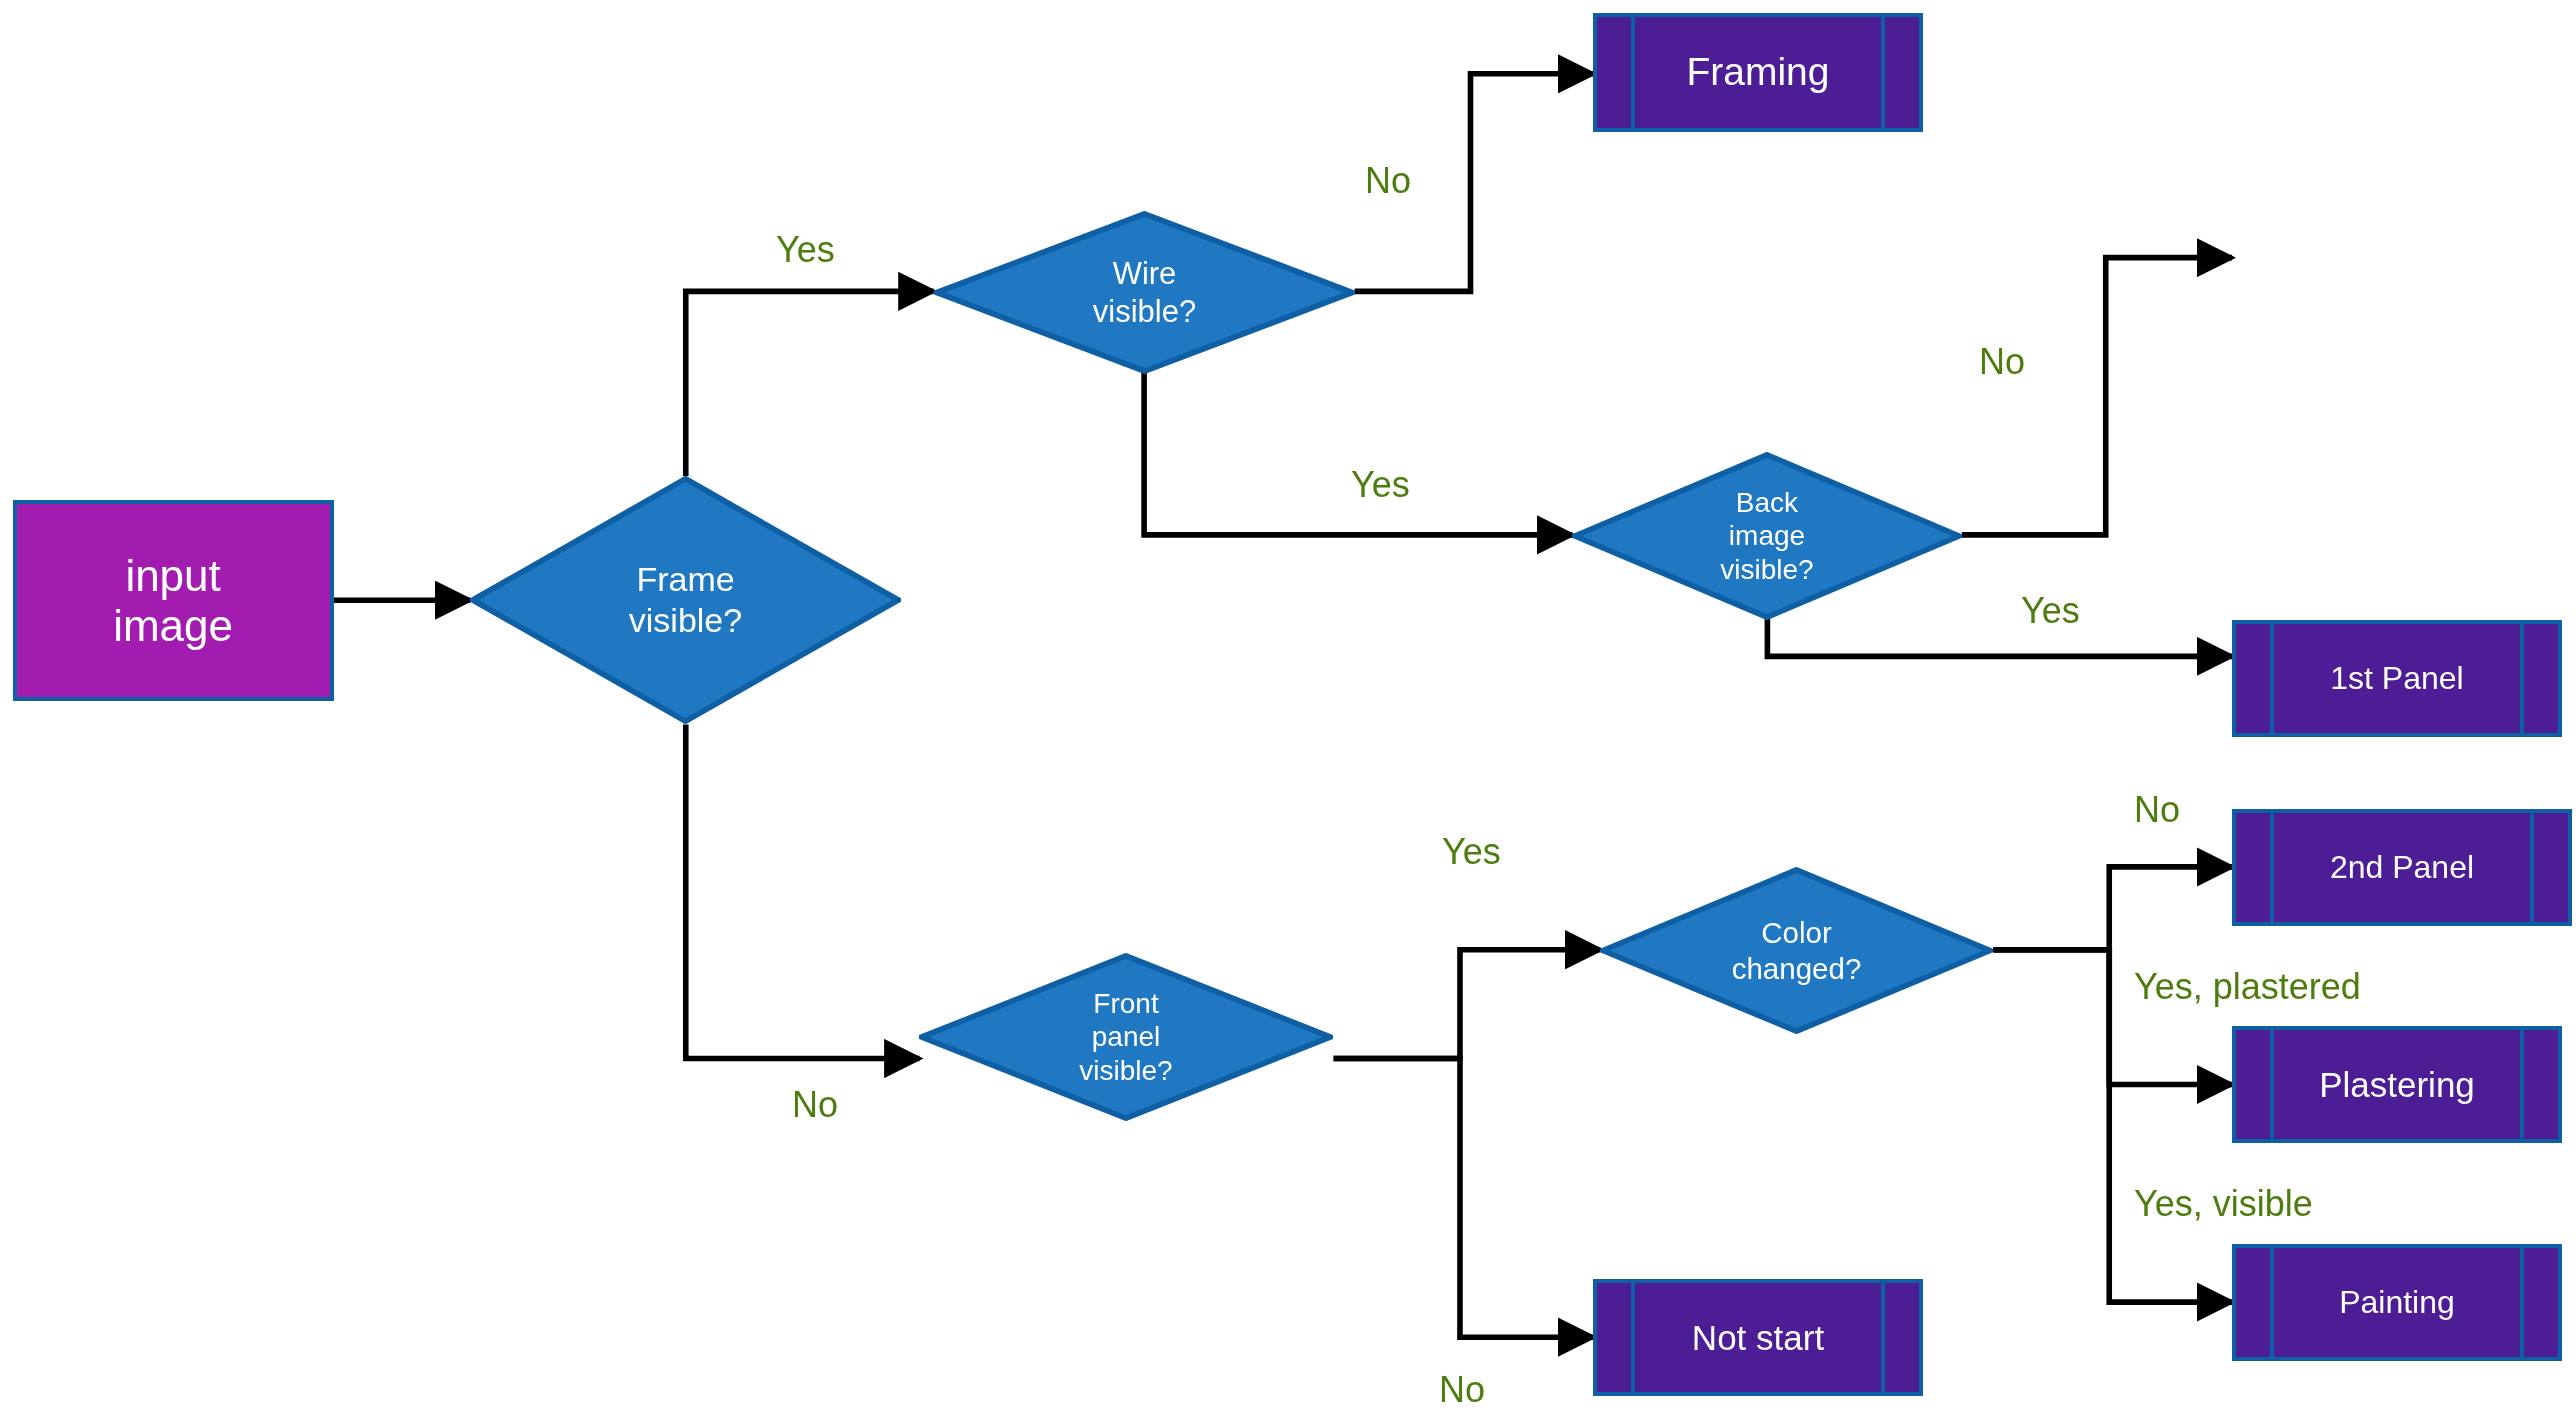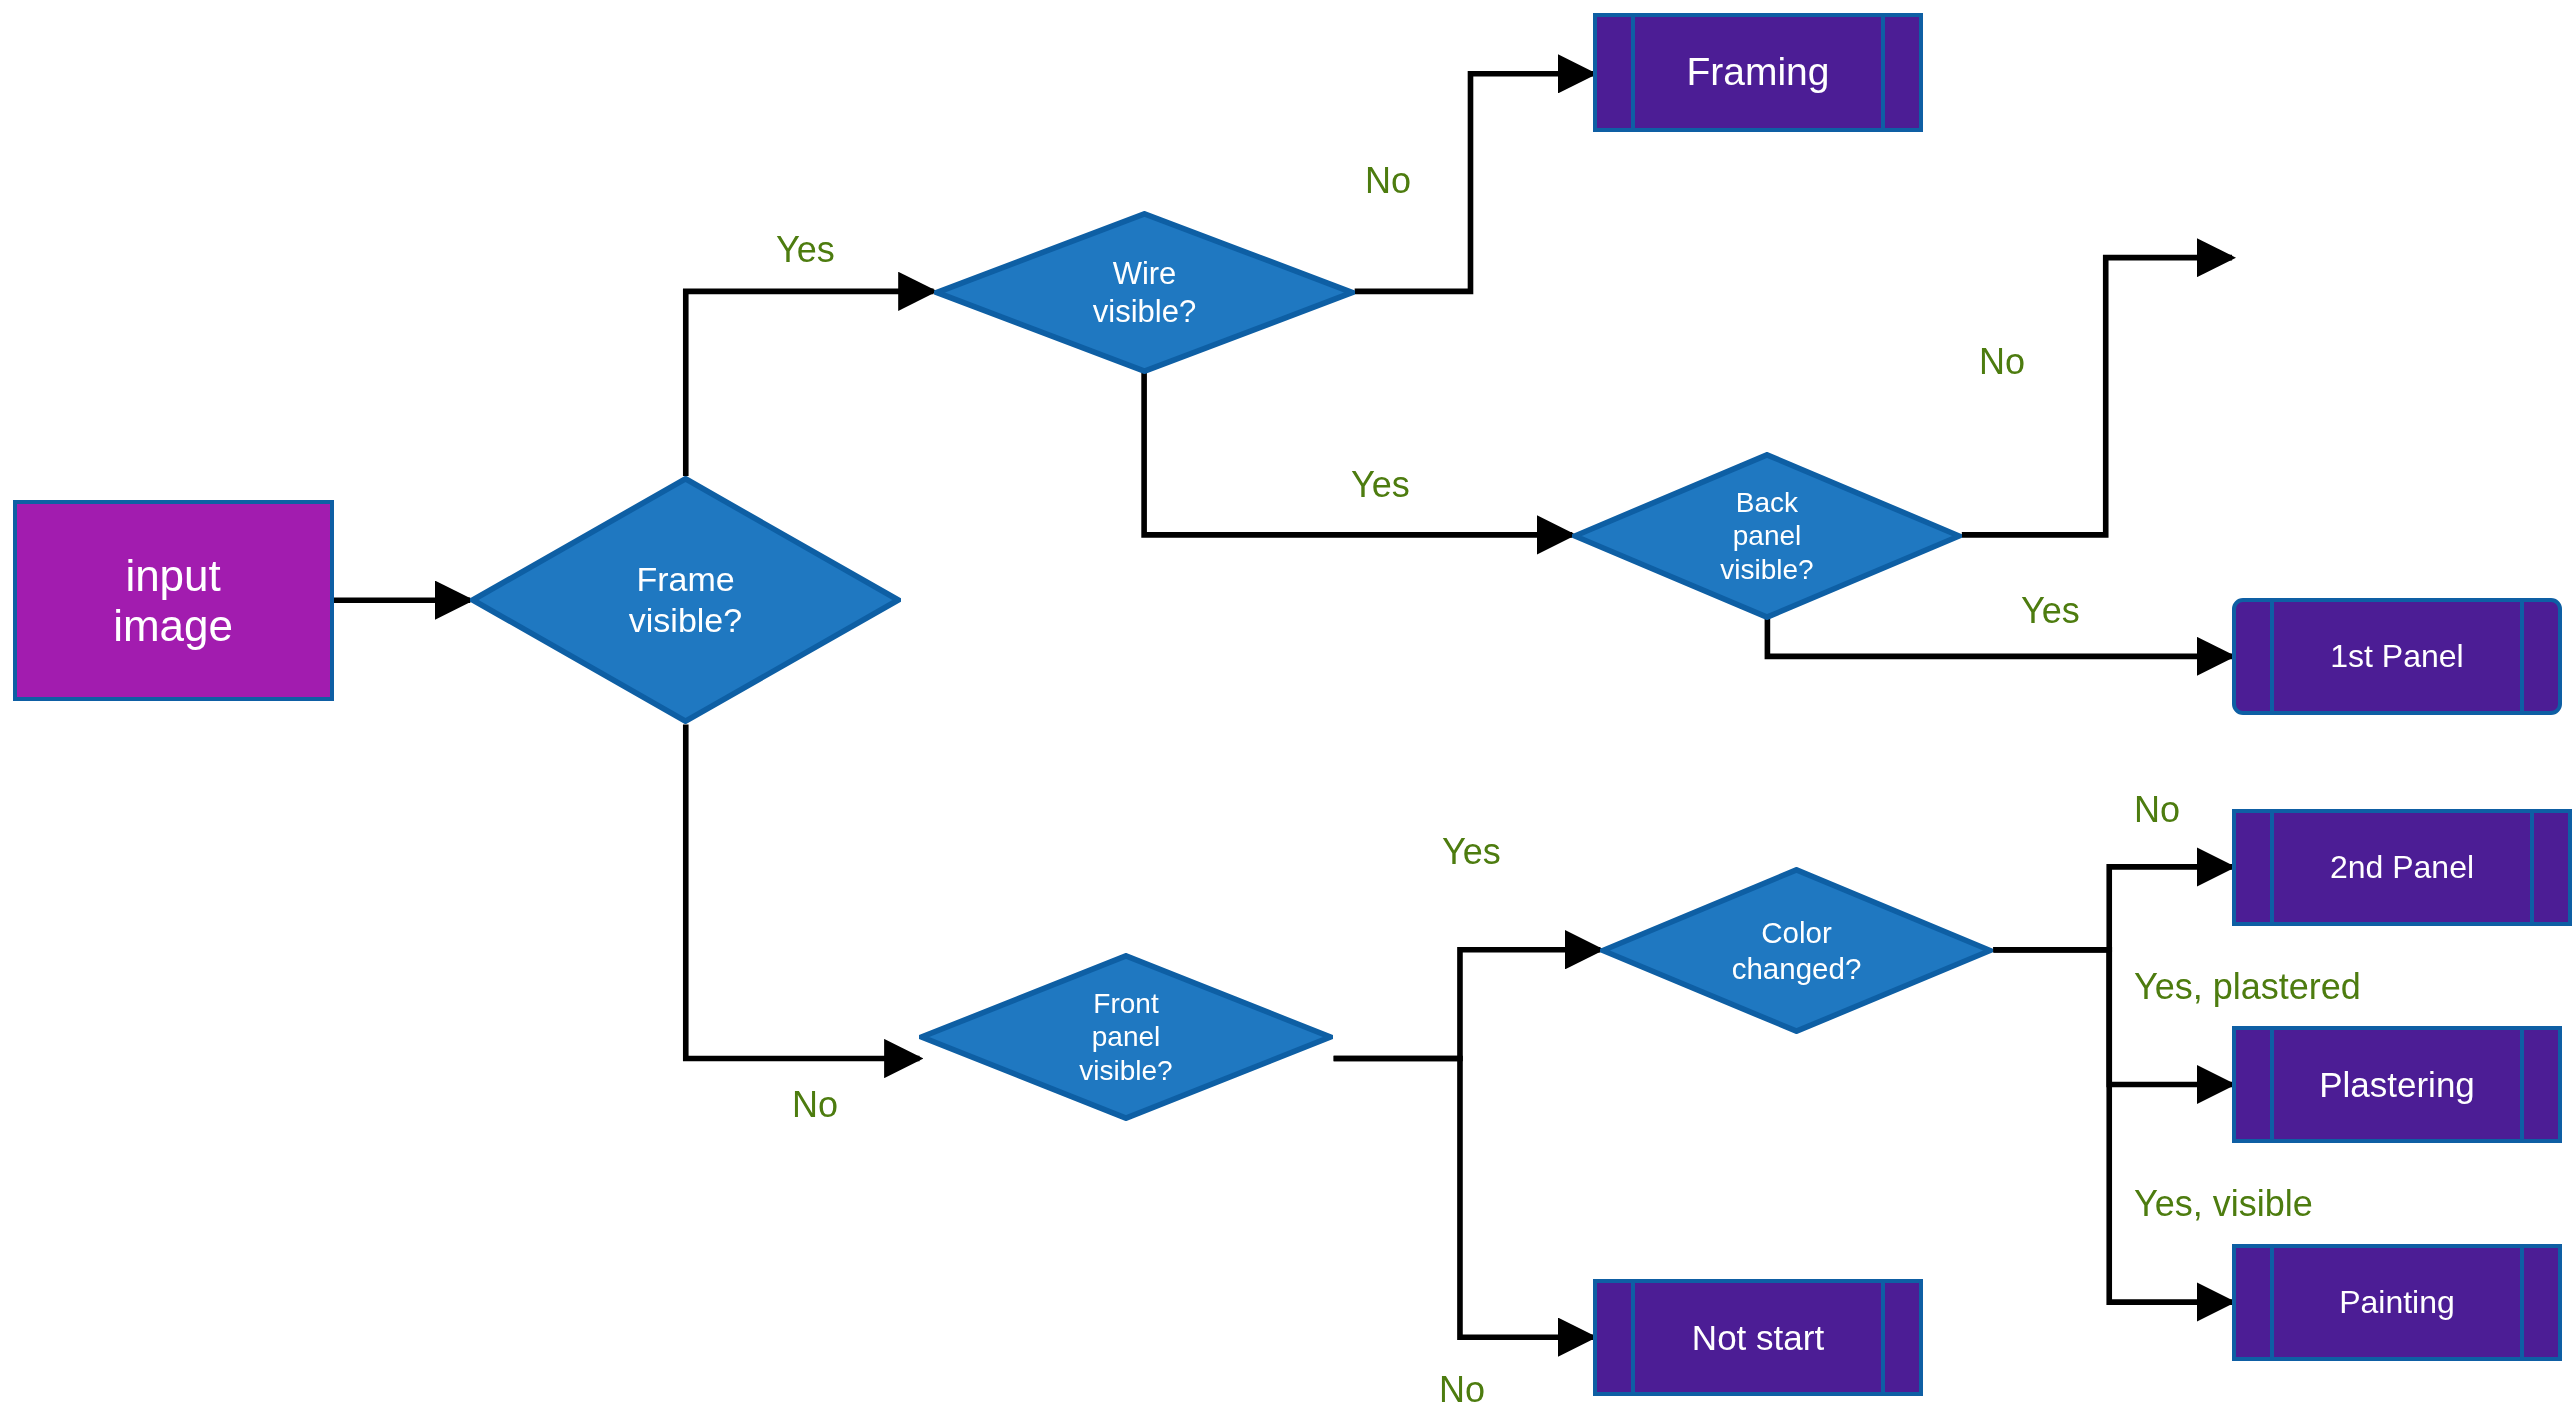--- a/index.html
+++ b/index.html
@@ -142,21 +142,21 @@
     </svg>
     <span class="dlabel" style="font-size:31px;">Wire
 visible?</span>
   </div>
 
   <div class="node decision" style="left:1572px; top:452px; width:390px; height:168px;">
     <svg viewBox="0 0 556 240" preserveAspectRatio="none">
       <polygon points="278,4 552,120 278,236 4,120" fill="#1f78c1" stroke="#0e5fa4" stroke-width="8"></polygon>
     </svg>
     <span class="dlabel" style="font-size:28px;">Back
-panel
+image
 visible?</span>
   </div>
 
   <div class="node decision" style="left:919px; top:953px; width:414px; height:168px;">
     <svg viewBox="0 0 590 240" preserveAspectRatio="none">
       <polygon points="295,4 586,120 295,236 4,120" fill="#1f78c1" stroke="#0e5fa4" stroke-width="8"></polygon>
     </svg>
     <span class="dlabel" style="font-size:28px;">Front
 panel
 visible?</span>
@@ -170,21 +170,21 @@
 changed?</span>
   </div>
 
   <div class="node process" style="left:1593px; top:12.6px; width:330px; height:119px;">
     <span class="bar left"></span>
     <span class="bar right"></span>
     <span class="plabel" style="font-size:39px;">Framing</span>
   </div>
 
 
-  <div class="node process" style="left:2232px; top:598px; width:330px; height:117px;border-radius:11px;">
+  <div class="node process" style="left:2232px; top:620px; width:330px; height:117px;">
     <span class="bar left"></span>
     <span class="bar right"></span>
     <span class="plabel" style="font-size:32px;">1st Panel</span>
   </div>
 
   <div class="node process" style="left:2232px; top:809px; width:340px; height:117px;">
     <span class="bar left"></span>
     <span class="bar right"></span>
     <span class="plabel" style="font-size:32px;">2nd Panel</span>
   </div>

